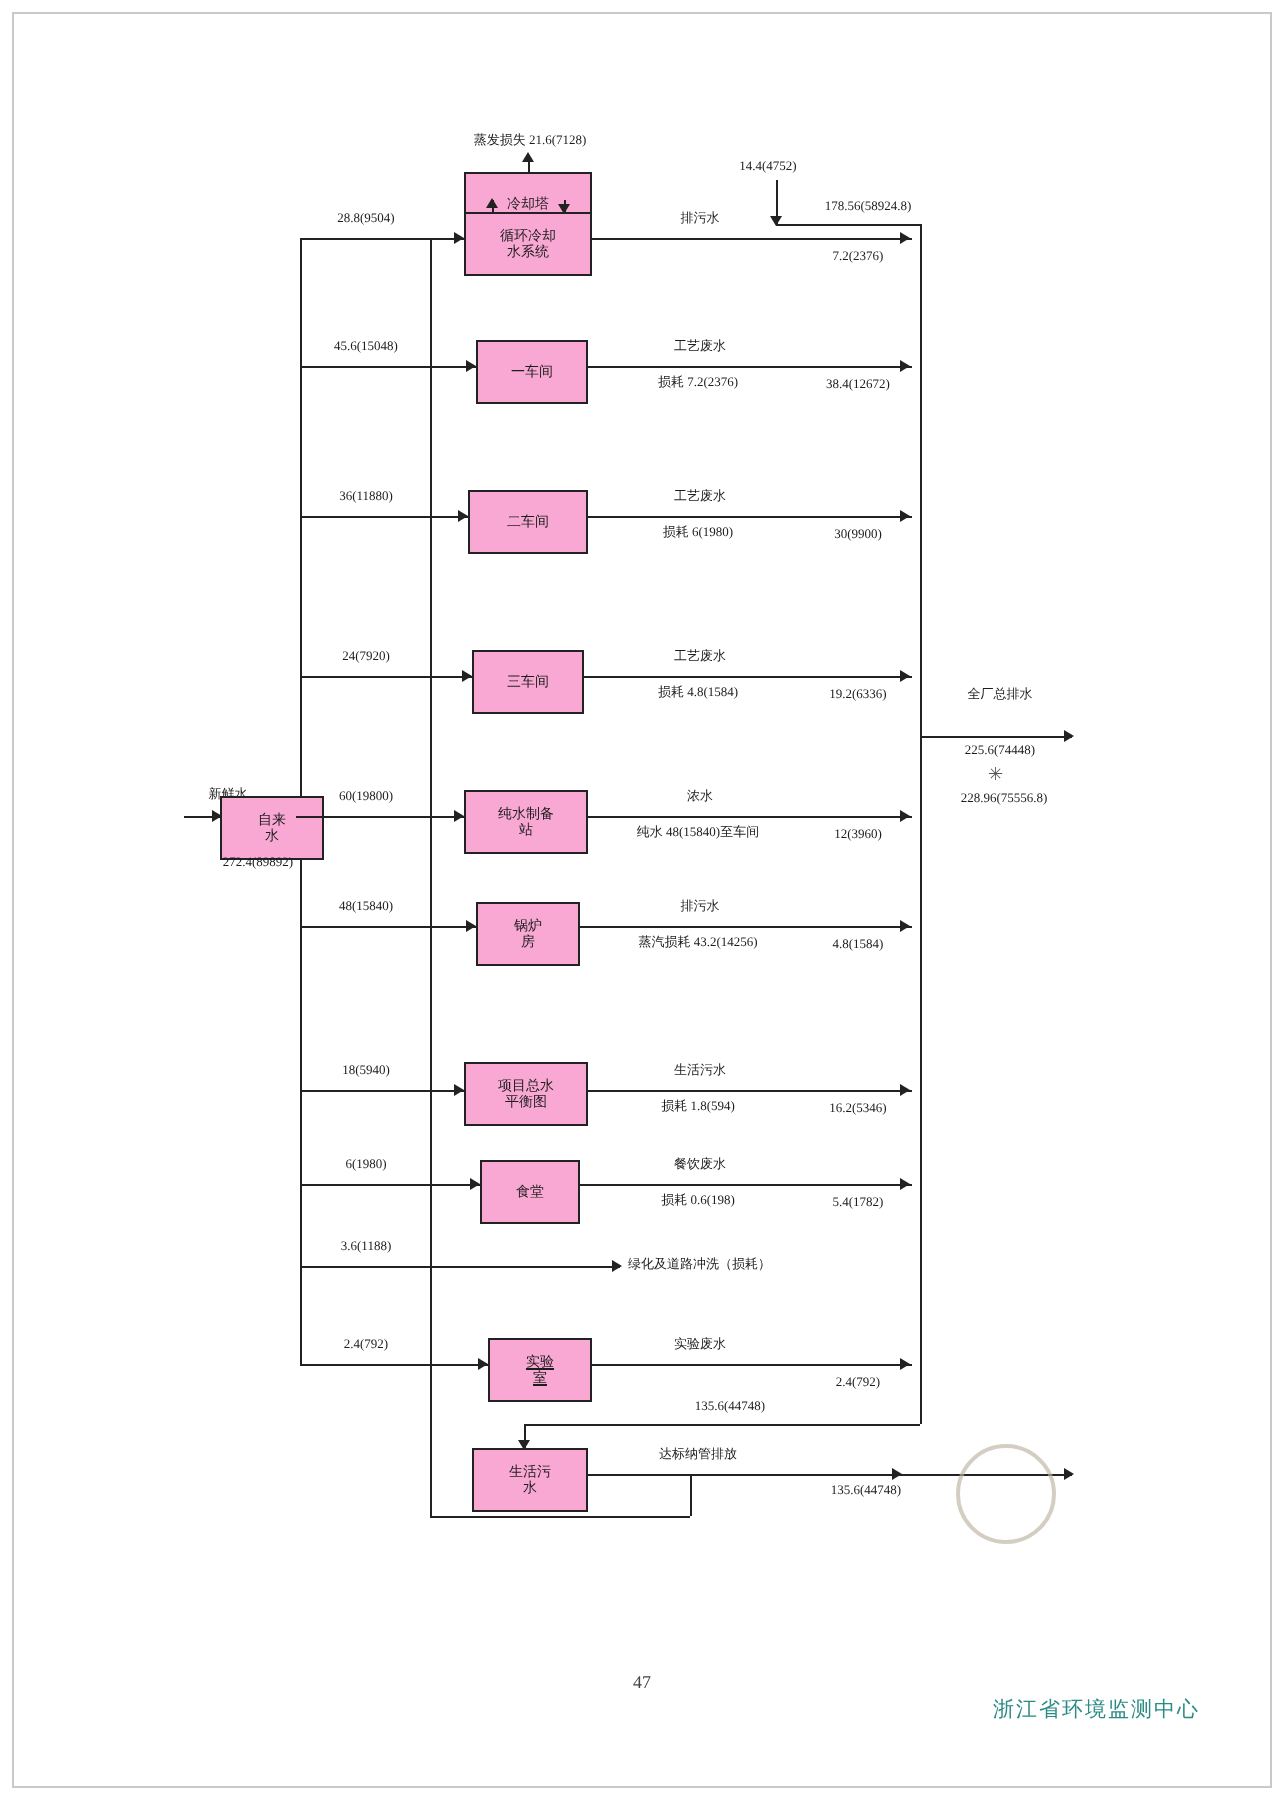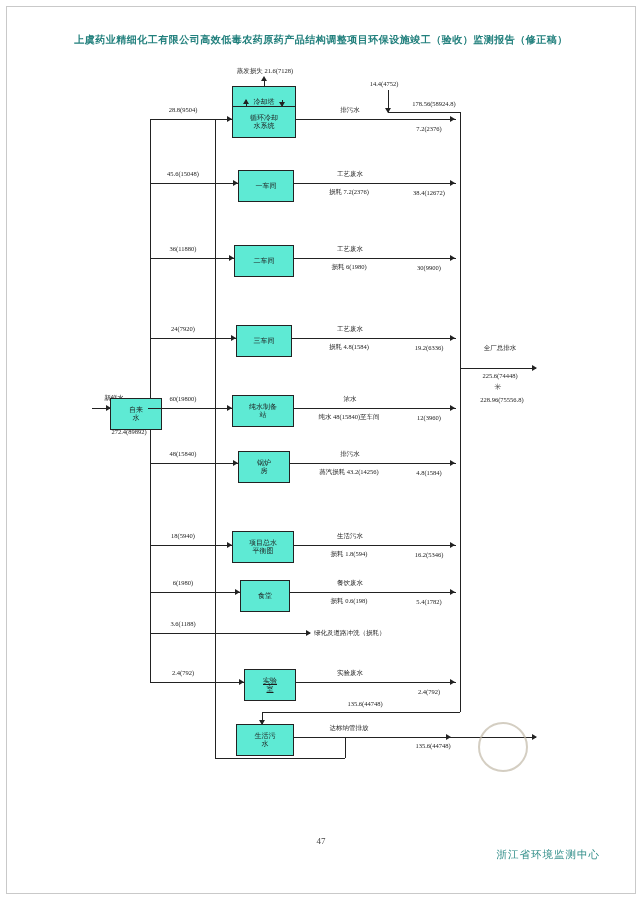--- a/index.html
+++ b/index.html
@@ -8,36 +8,35 @@
   .scan-border{position:absolute;left:6px;top:6px;right:6px;bottom:6px;border:1px solid #c9c9c9;pointer-events:none;}
   .hdr{position:absolute;left:28px;right:28px;top:33px;text-align:center;font-size:10px;font-weight:bold;
        color:#22807d;letter-spacing:0.5px;white-space:nowrap;overflow:hidden;}
   .caption{position:absolute;left:0;right:0;top:790px;text-align:center;font-size:11.5px;color:#222;}
   .caption .fig{margin-right:38px;letter-spacing:2px;}
   .pageno{position:absolute;left:0;right:0;top:836px;text-align:center;font-size:9px;color:#444;}
   .footer{position:absolute;right:42px;top:848px;font-size:10.5px;color:#2a8a85;letter-spacing:1px;}
   
   .hl{position:absolute;height:1px;background:#222;}
   .vl{position:absolute;width:1px;background:#222;}
-  .bx{position:absolute;border:1px solid #222;background:#5eead4;display:flex;align-items:center;justify-content:center;
+  .bx{position:absolute;border:1px solid #222;background:#f9a8d4;display:flex;align-items:center;justify-content:center;
       text-align:center;font-size:7px;line-height:1.15;padding:15px;box-sizing:border-box;}
   .lb{position:absolute;font-size:6.5px;line-height:1.1;white-space:nowrap;text-align:center;color:#1d1d1d;}
   .ar{position:absolute;width:0;height:0;border-top:3px solid transparent;border-bottom:3px solid transparent;border-left:5px solid #222;}
   .ad{position:absolute;width:0;height:0;border-left:3px solid transparent;border-right:3px solid transparent;border-top:5px solid #222;}
   .au{position:absolute;width:0;height:0;border-left:3px solid transparent;border-right:3px solid transparent;border-bottom:5px solid #222;}
   .seal{position:absolute;border:2px solid #bdb4a2;border-radius:50%;opacity:.65;}
   .star{position:absolute;font-size:9px;color:#555;}
 </style>
 </head>
 <body>
 
 <div class="page">
   <div class="scan-border"></div>
 
-  <div class="hdr">上虞药业精细化工有限公司高效低毒农药原药产品结构调整项目环保设施竣工（验收）监测报告（修正稿）</div>
 
   <div class="vl" style="left:150px;top:119px;height:563px;"></div>
   <div class="vl" style="left:215px;top:119px;height:639px;"></div>
 
   <div class="vl" style="left:460px;top:112px;height:600px;"></div>
 
   <div class="lb" style="left:210px;top:67px;width:110px;">蒸发损失 21.6(7128)</div>
   <div class="vl" style="left:264px;top:79px;height:7px;"></div>
   <div class="au" style="left:261px;top:76px;"></div>
   <div class="bx" style="left:232px;top:86px;width:64px;height:14px;">冷却塔</div>

